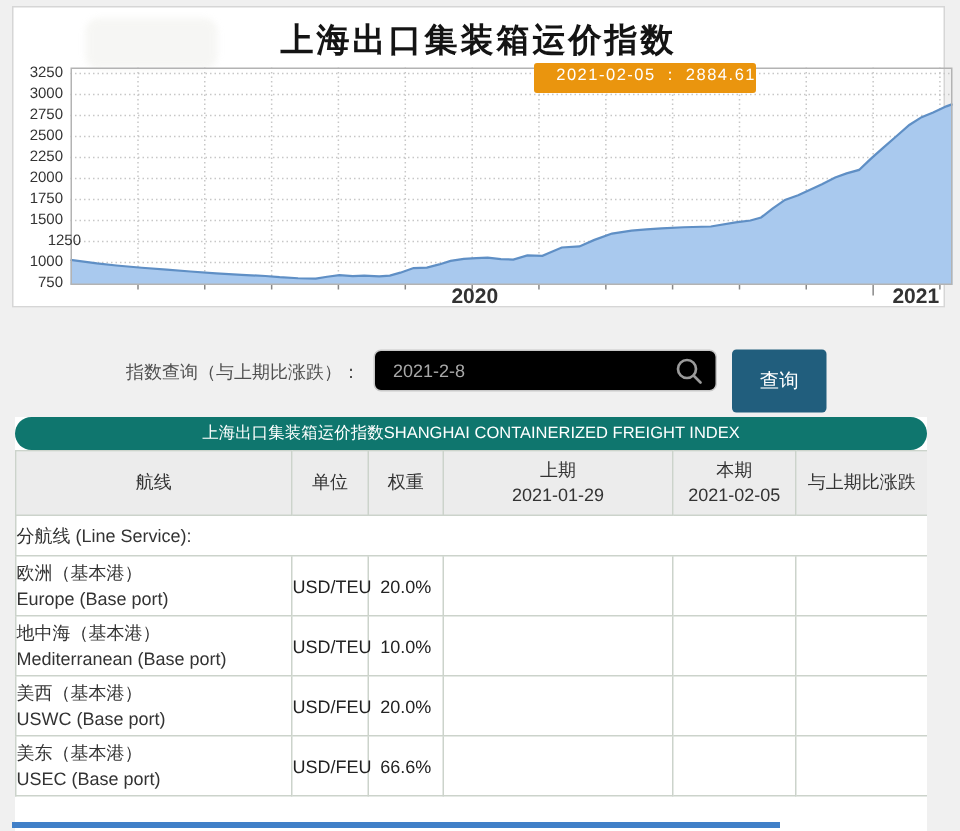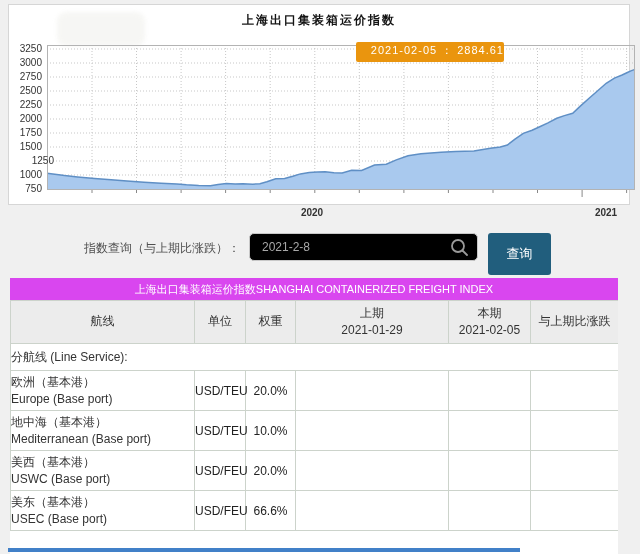--- a/index.html
+++ b/index.html
@@ -4,25 +4,25 @@
 <style>
   html,body{margin:0;padding:0;}
   body{
     width:640px;height:554px;position:relative;overflow:hidden;
     background:#f0f0f0;
     font-family:"Liberation Sans","DejaVu Sans",sans-serif;
     -webkit-font-smoothing:antialiased;
   }
   
   .chart-panel{position:absolute;left:8px;top:4px;width:622px;height:201px;background:#fff;border:1px solid #d6d6d6;box-sizing:border-box;}
-  .chart-title{position:absolute;left:0;top:7px;width:100%;text-align:center;font-size:12px;font-weight:bold;color:#141414;letter-spacing:2px;}
+  .chart-title{position:absolute;left:0;top:7px;width:100%;text-align:center;font-size:22px;font-weight:bold;color:#141414;letter-spacing:2px;}
   .watermark{position:absolute;left:48px;top:7px;width:88px;height:34px;background:#eaeae4;opacity:.4;border-radius:9px;filter:blur(2px);}
   .plot-host{position:absolute;left:38px;top:40px;width:588px;height:145px;}
   .ylab{position:absolute;left:0px;width:33px;text-align:right;font-size:10px;color:#333;}
-  .xlab{position:absolute;top:202px;font-size:10px;font-weight:bold;color:#333;}
+  .xlab{position:absolute;top:184px;font-size:14px;font-weight:bold;color:#333;}
   .tooltip{
     position:absolute;left:327px;top:37px;width:148px;height:20px;line-height:17px;
     text-align:right;font-size:11px;color:#fff;border-radius:2px;letter-spacing:1px;z-index:5;margin-left:20px;
   }
   .gl{stroke:#c7c7c7;stroke-width:1;stroke-dasharray:1 2;}
   .tk{stroke:#888;stroke-width:1;}
   
   .search-label{position:absolute;left:84px;top:240px;font-size:12px;color:#4f4f4f;}
   .search-input{
     position:absolute;left:249px;top:233px;width:229px;height:28px;box-sizing:border-box;
@@ -120,21 +120,21 @@
 <input class="search-input" type="text" value="2021-2-8" style="">
 <span class="search-icon">
   <svg width="19" height="19" viewBox="0 0 19 19">
     <circle cx="8" cy="8" r="6" fill="none" stroke="#9a9a9a" stroke-width="1.8"></circle>
     <line x1="12.5" y1="12.5" x2="17" y2="17" stroke="#9a9a9a" stroke-width="1.8" stroke-linecap="round"></line>
   </svg>
 </span>
 <button class="query-btn" style="background: rgb(33, 94, 125);">查询</button>
 
 <div class="table-wrap">
-  <div class="t-banner" style="background: #d946ef;">上海出口集装箱运价指数SHANGHAI CONTAINERIZED FREIGHT INDEX</div>
+  <div class="t-banner" style="background: #0f766e; border-radius: 11px;">上海出口集装箱运价指数SHANGHAI CONTAINERIZED FREIGHT INDEX</div>
   <table class="scfi">
     <colgroup>
       <col style="width:184px">
         <col style="width:51px">
         <col style="width:50px">
       <col style="width:153px">
         <col style="width:82px">
         <col style="width:88px">
     </colgroup>
     <thead>

